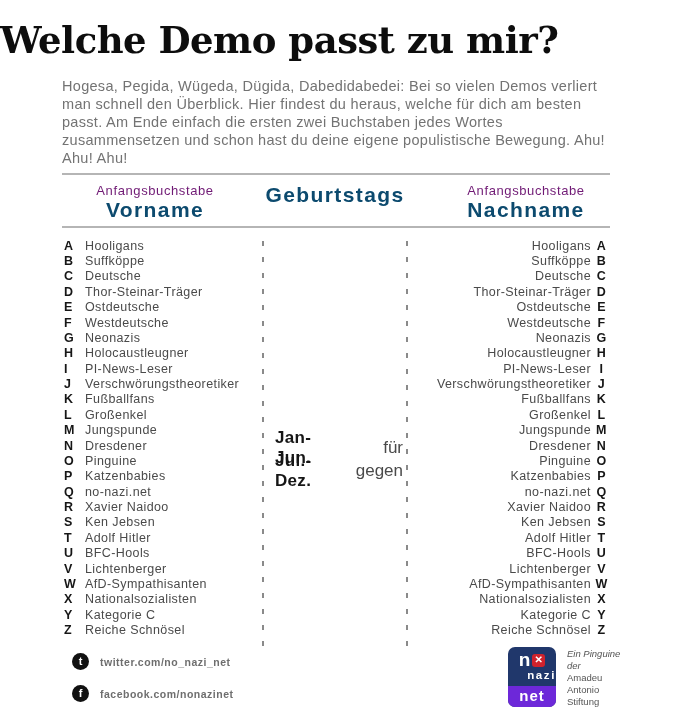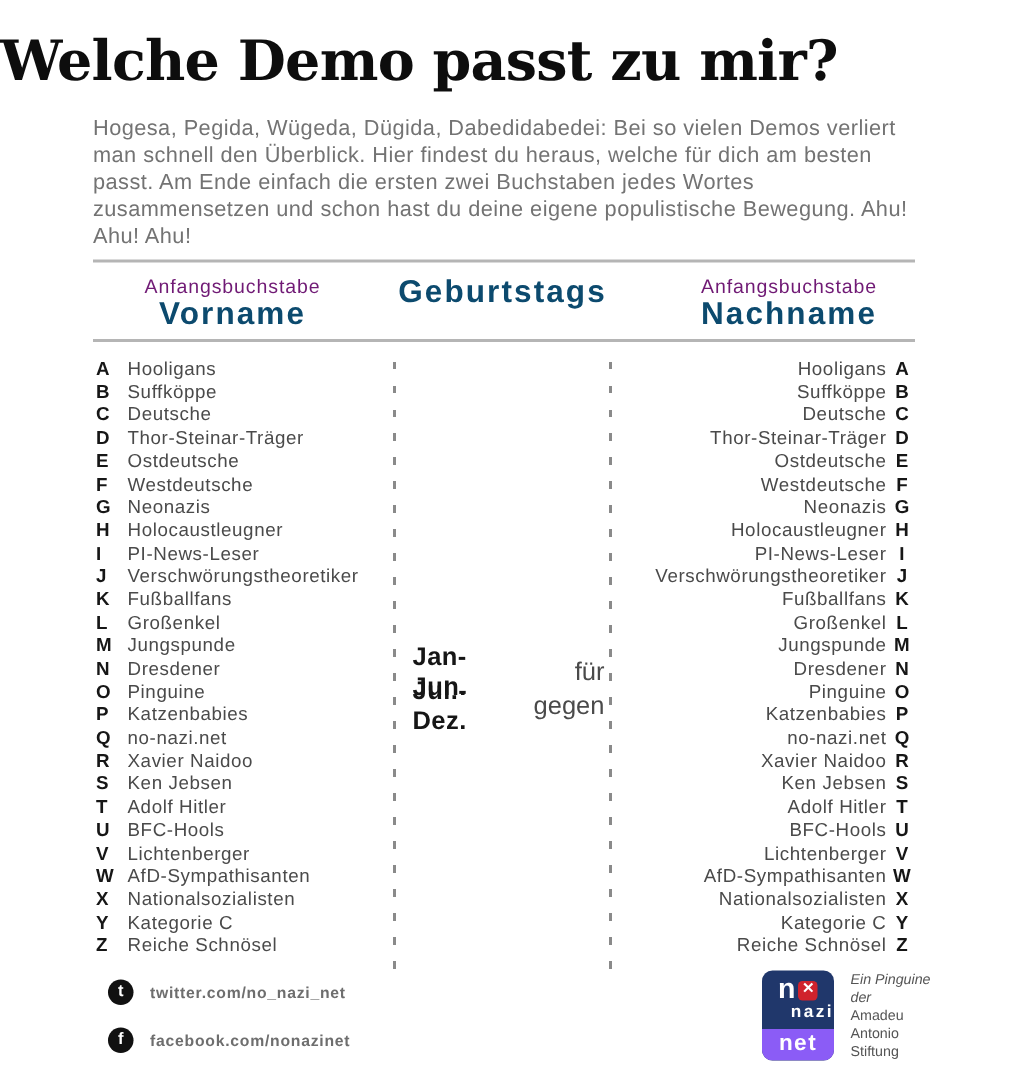--- a/index.html
+++ b/index.html
@@ -67,21 +67,21 @@
   }
   .logo-row1 { display:flex; align-items:center; justify-content:center; gap:2px; margin-top:4px; height:18px; }
   .logo-n { color:#fff; font-weight:bold; font-size:19px; line-height:16px; }
   .logo-x {
     width:13px; height:13px; background:#d0222c; border-radius:3px;
     display:flex; align-items:center; justify-content:center;
     color:#fff; font-size:10px; font-weight:bold; line-height:1;
   }
   .logo-nazi { text-align:right; color:#fff; font-weight:bold; font-size:11.5px; letter-spacing:1.6px; line-height:13px; }
   .logo-net {
-    position:absolute; bottom:0; left:0; right:0; height:21px; background:#8b5cf6;
+    position:absolute; bottom:0; left:0; right:0; height:21px; background:#6d28d9;
     color:#fff; font-weight:bold; font-size:15px; text-align:center; line-height:20px; letter-spacing:1px;
   }
 
   .project { position:absolute; left:567px; top:648px; font-size:9.5px; line-height:12px; color:#555; }
   .project .line { display:block; }
   .project .italic { font-style:italic; }
 </style>
 </head>
 <body>
 

